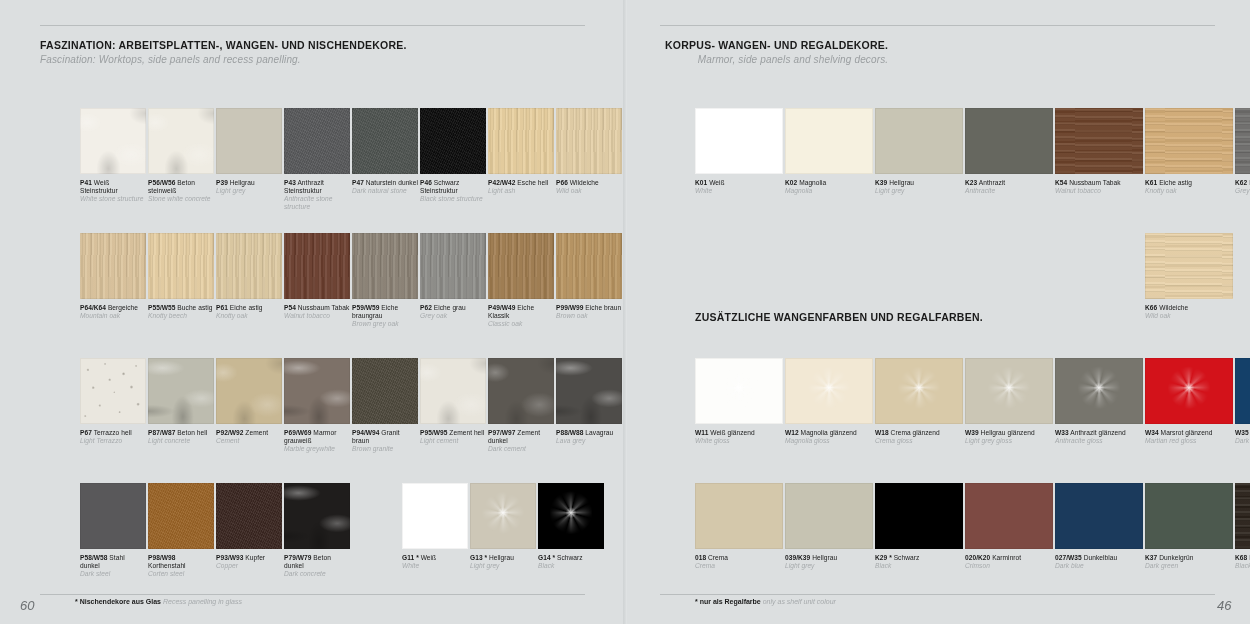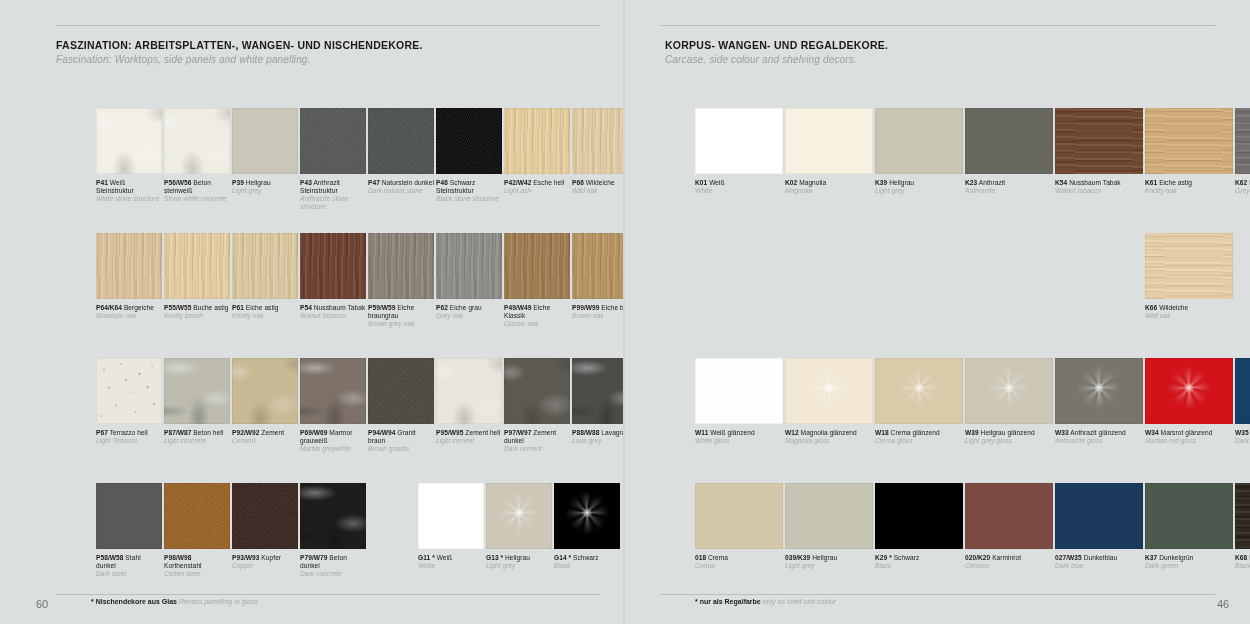--- a/index.html
+++ b/index.html
@@ -4,21 +4,21 @@
 <style>
   html,body{margin:0;padding:0;}
   body{
     width:1250px;height:624px;
     background:#dcdfe0;
     font-family:"Liberation Sans", sans-serif;
     overflow:hidden;
     position:relative;
   }
   .page{position:absolute;top:0;height:624px;}
-  .page-left{left:16px;width:625px;background:#dcdfe0;padding-left:24px;}
+  .page-left{left:0;width:625px;background:#dcdfe0;padding-left:24px;}
   .page-right{left:625px;width:625px;background:#dcdfe0;}
   .gutter{position:absolute;left:623px;top:0;width:4px;height:624px;
     background:linear-gradient(to right,#cfd3d4,#d6d9da,#e2e5e6);}
 
   .rule{position:absolute;height:1px;background:#b9bdbe;}
 
   .sec-head{position:absolute;}
   .sec-title{
     font-size:10.5px;font-weight:bold;color:#1a1a1a;letter-spacing:.25px;
     white-space:nowrap;line-height:14px;
@@ -38,21 +38,21 @@
   .lbl .de{font-size:6.6px;color:#1a1a1a;line-height:8.1px;letter-spacing:.05px;}
   .lbl .de b{font-weight:bold;}
   .lbl .en{font-size:6.6px;color:#a6aaac;font-style:italic;line-height:8.1px;letter-spacing:.05px;}
 
   .wide .cell{width:88px;margin-right:2px;}
   .wide .chip{width:88px;height:66px;}
 
   .footer-note{position:absolute;font-size:7px;line-height:10px;white-space:nowrap;}
   .footer-note b{font-weight:bold;color:#1a1a1a;}
   .footer-note i{font-style:italic;color:#a6aaac;font-weight:normal;}
-  .pagenum{position:absolute;font-size:11px;color:#6d7173;}
+  .pagenum{position:absolute;font-size:13px;color:#6d7173;font-style:italic;}
 
   
   .tx-grain{position:relative;overflow:hidden;}
   .tx-grain:after{
     content:"";position:absolute;inset:0;
     background-image:
       repeating-linear-gradient(115deg, rgba(255,255,255,.10) 0 1px, rgba(0,0,0,.06) 1px 2px),
       repeating-linear-gradient(25deg, rgba(255,255,255,.07) 0 1px, rgba(0,0,0,.05) 1px 3px);
     opacity:.55;
   }
@@ -129,21 +129,21 @@
 </style>
 </head>
 <body>
 
 <div class="page page-left">
 
   <div class="rule" style="left:40px;top:25px;width:545px;"></div>
 
   <div class="sec-head" style="left:40px;top:38px;">
     <div class="sec-title">FASZINATION: ARBEITSPLATTEN-, WANGEN- UND NISCHENDEKORE.</div>
-    <div class="sec-sub">Fascination: Worktops, side panels and white panelling.</div>
+    <div class="sec-sub">Fascination: Worktops, side panels and recess panelling.</div>
   </div>
 
   <div class="swatch-row" id="L-row0" style="left:80px;top:108px;">
       <div class="cell">
         <span class="chip tx-stone" style="background: rgb(242, 239, 232);"></span>
         <div class="lbl">
           <div class="de"><b>P41</b> Weiß Steinstruktur</div>
           <div class="en">White stone structure</div>
         </div>
       </div>
@@ -370,23 +370,23 @@
   <div class="footer-note" style="left:75px;top:597px;">
     <b>* Nischendekore aus Glas</b>
     <i>Recess panelling in glass</i>
   </div>
 </div>
 
 <div class="page page-right">
 
   <div class="rule" style="left:35px;top:25px;width:555px;"></div>
 
-  <div class="sec-head" style="left:40px;top:38px;">
+  <div class="sec-head" style="left:40px;top:38px;text-align:right;">
     <div class="sec-title">KORPUS- WANGEN- UND REGALDEKORE.</div>
-    <div class="sec-sub">Carcase, side colour and shelving decors.</div>
+    <div class="sec-sub">Marmor, side panels and shelving decors.</div>
   </div>
 
   <div class="swatch-row wide" id="R-row0" style="left:70px;top:108px;">
       <div class="cell">
         <span class="chip tx-flat" style="background: rgb(255, 255, 255);"></span>
         <div class="lbl">
           <div class="de"><b>K01</b> Weiß</div>
           <div class="en">White</div>
         </div>
       </div>
@@ -438,20 +438,21 @@
       <div class="cell">
         <span class="chip tx-woodv" style="background: rgb(233, 210, 168);"></span>
         <div class="lbl">
           <div class="de"><b>K66</b> Wildeiche</div>
           <div class="en">Wild oak</div>
         </div>
       </div>
     </div>
 
   <div class="sec-head" style="left:70px;top:310px;">
+    <div class="sec-title">ZUSÄTZLICHE WANGENFARBEN UND REGALFARBEN.</div>
   </div>
 
   <div class="swatch-row wide" id="R-row1" style="left:70px;top:358px;">
       <div class="cell">
         <span class="chip tx-gloss" style="background: rgb(253, 253, 251);"></span>
         <div class="lbl">
           <div class="de"><b>W11</b> Weiß glänzend</div>
           <div class="en">White gloss</div>
         </div>
       </div>

